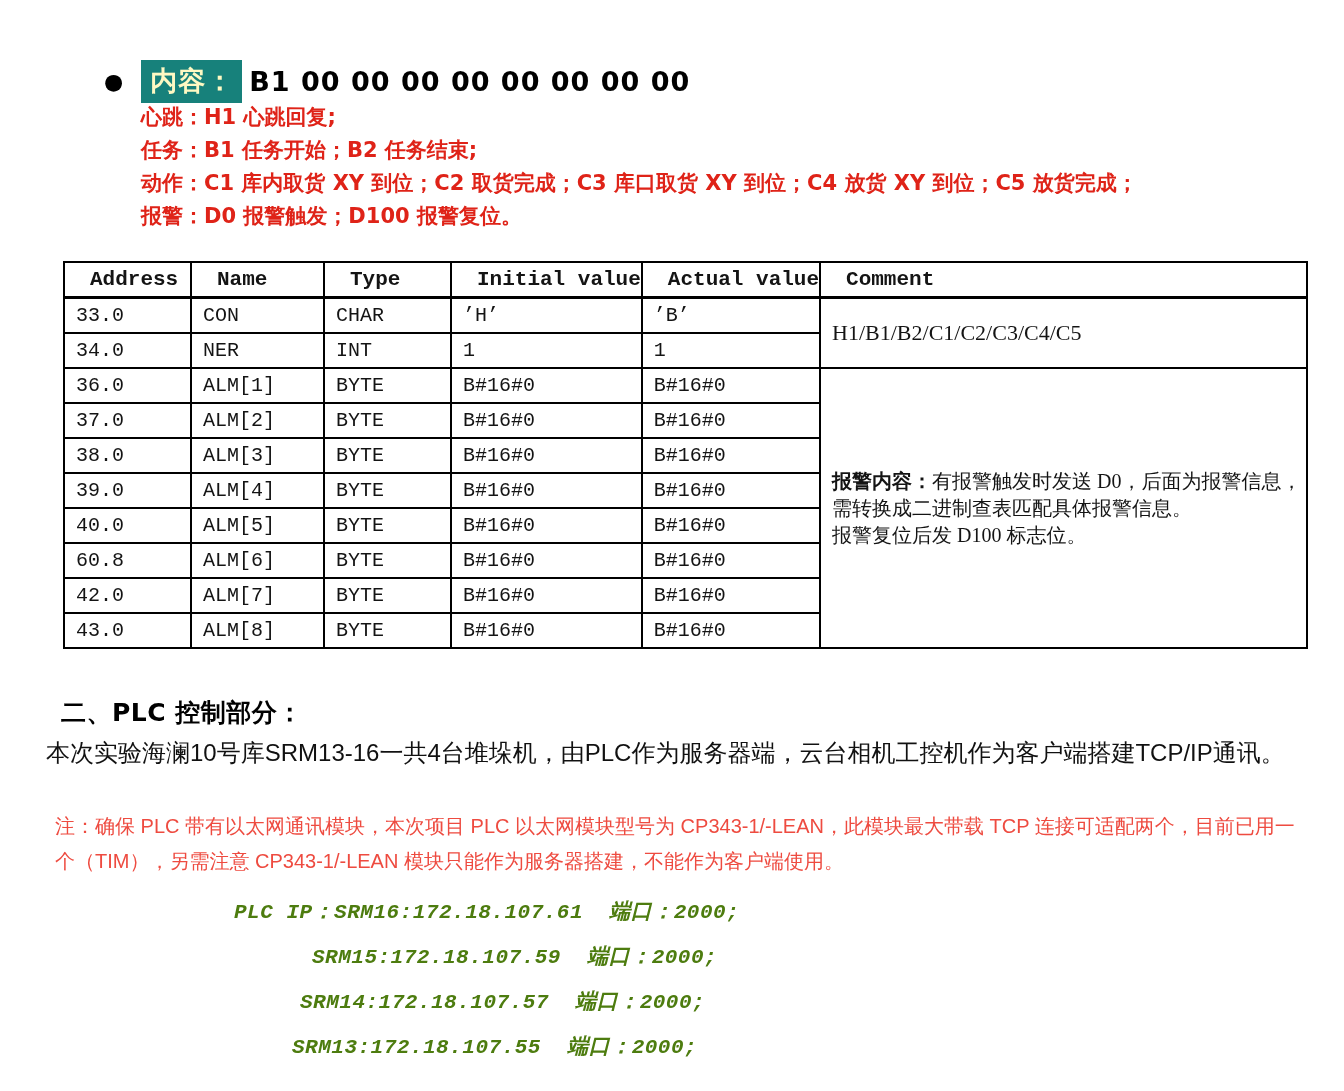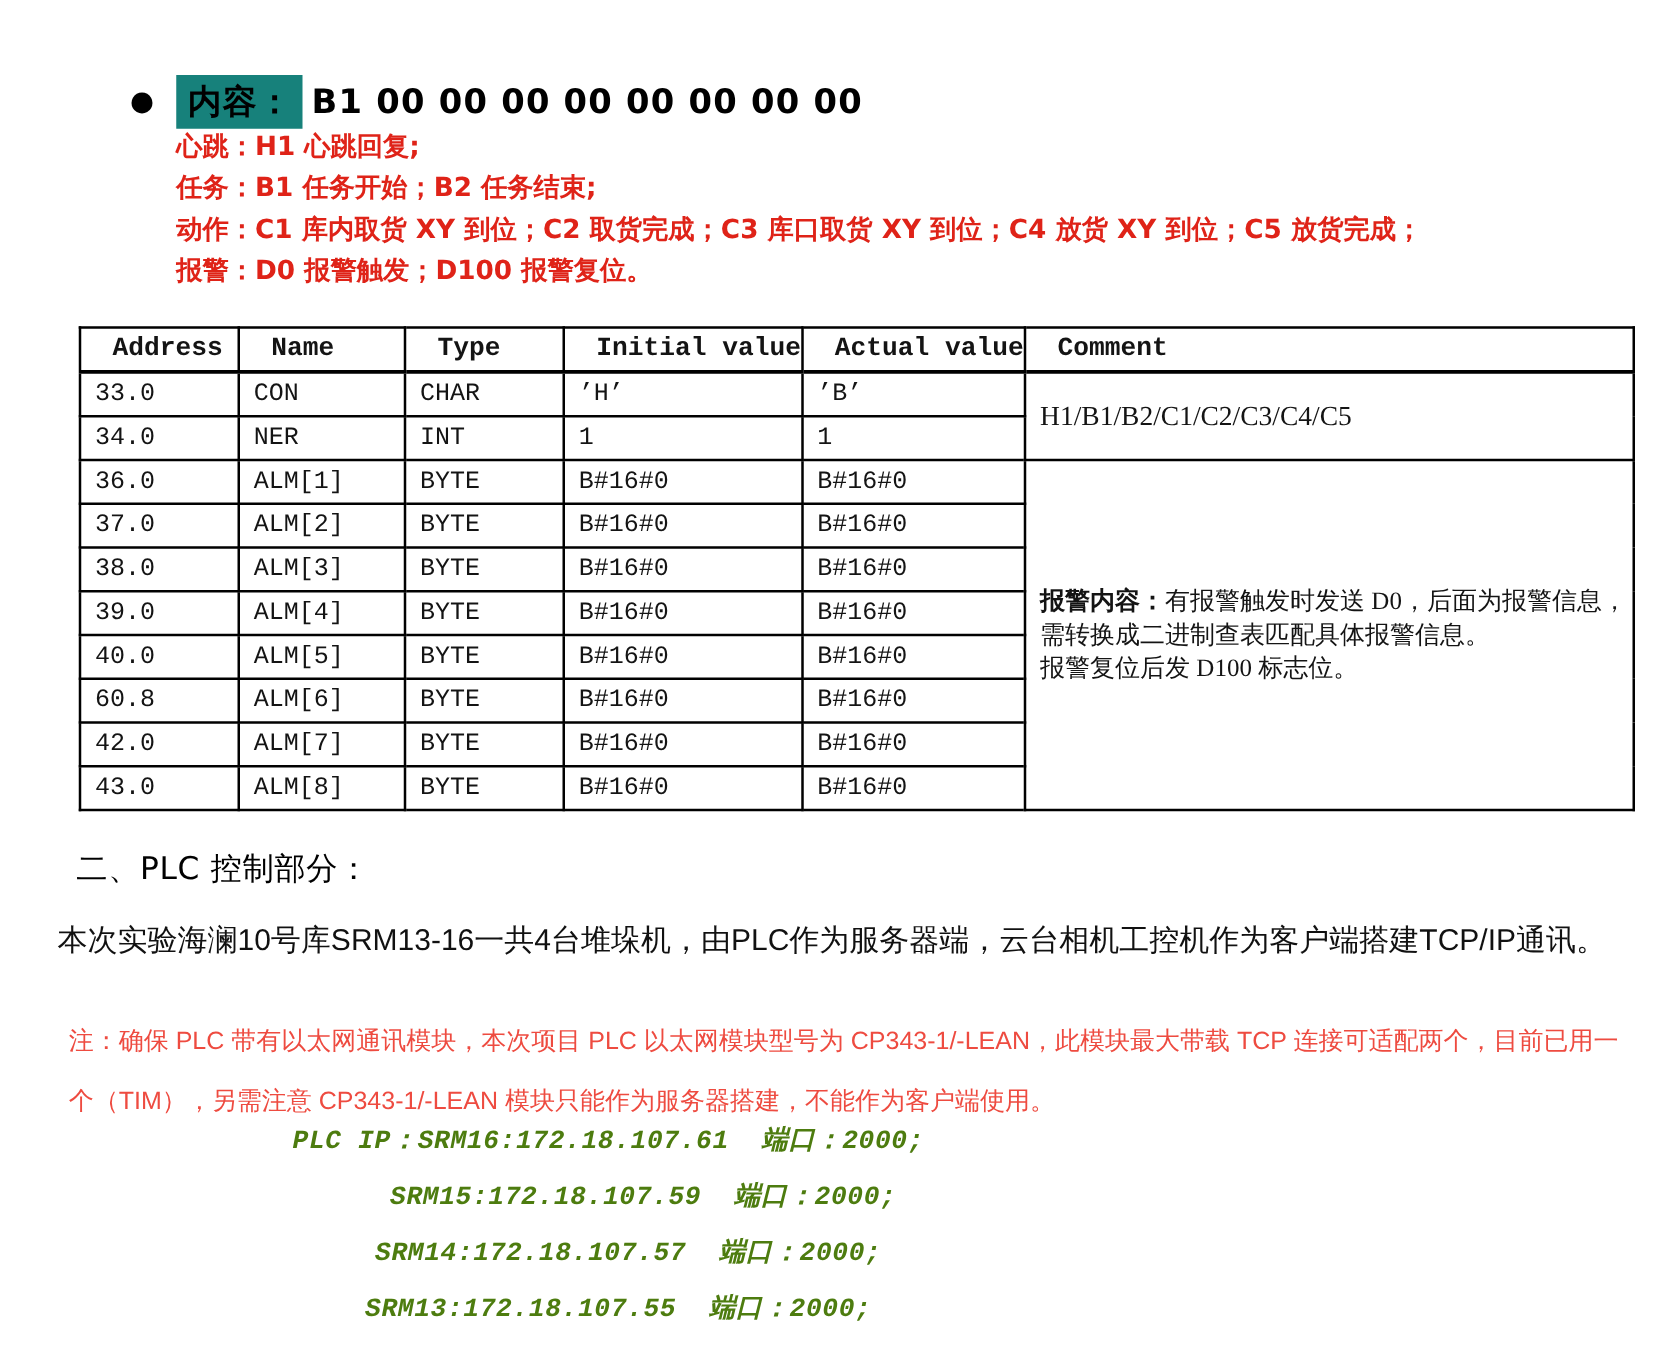--- a/index.html
+++ b/index.html
@@ -9,21 +9,21 @@
   }
   .page{position:relative;width:1344px;height:1091px;background:#fff;}
 
   
   .content-line{
     position:absolute;left:104px;top:60px;display:flex;align-items:center;
     font-family:"DejaVu Sans", sans-serif;font-weight:700;font-size:27px;
   }
   .bullet{font-size:22px;line-height:22px;margin-right:18px;color:#000;}
   .hl-label{
-    background:#17817B;color:#000000;padding:3px 8px 4px 9px;letter-spacing:1px;
+    background:#17817B;color:#fef9c3;padding:3px 8px 4px 9px;letter-spacing:1px;
   }
   .content-value{margin-left:7px;letter-spacing:1px;white-space:pre;}
 
   
   .detail-block{
     position:absolute;left:141px;top:101px;width:1190px;
     font-family:"DejaVu Sans", sans-serif;font-weight:700;font-size:21px;
     color:#DF2318;line-height:33px;
   }
   .detail-line{white-space:pre;}
@@ -43,35 +43,35 @@
   }
   td.comment-merged2{
     font-family:"Liberation Serif", serif;font-size:20px;line-height:27px;
     padding:6px 10px 6px 14px;white-space:normal;vertical-align:middle;
   }
   .cmt-label{font-weight:700;}
   .cmt-text{white-space:pre-line;}
 
   
   .section-heading{
-    position:absolute;left:61px;top:678px;
-    font-family:"DejaVu Sans", sans-serif;font-weight:400;font-size:25px;color:#000;
+    position:absolute;left:61px;top:696px;
+    font-family:"DejaVu Sans", sans-serif;font-weight:700;font-size:25px;color:#000;
     letter-spacing:0.5px;
   }
 
   
   .body-paragraph{
     position:absolute;left:46px;top:736px;width:1256px;
     font-family:Liberation Sans, sans-serif;font-size:24px;line-height:34px;color:#111;
   }
 
   
   .note-paragraph{
     position:absolute;left:55px;top:809px;width:1240px;
-    font-family:"Liberation Sans", sans-serif;font-size:20px;line-height:48px;
+    font-family:"Liberation Sans", sans-serif;font-size:20px;line-height:35px;
     color:#EE4B40;
   }
 
   
   .ip-line{
     position:absolute;font-family:"Liberation Mono", monospace;
     font-weight:700;font-style:italic;font-size:21px;color:#4d7c0f;
     white-space:pre;letter-spacing:0.5px;
   }
   .ip-1{left:234px;top:897px;}

